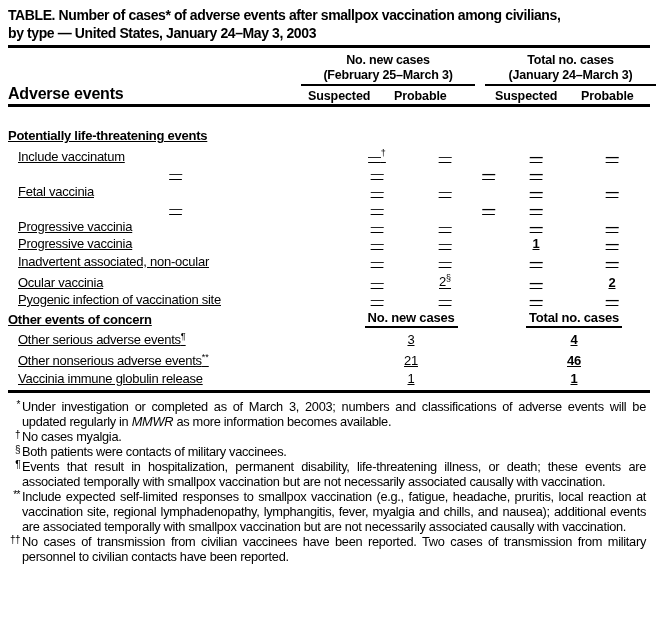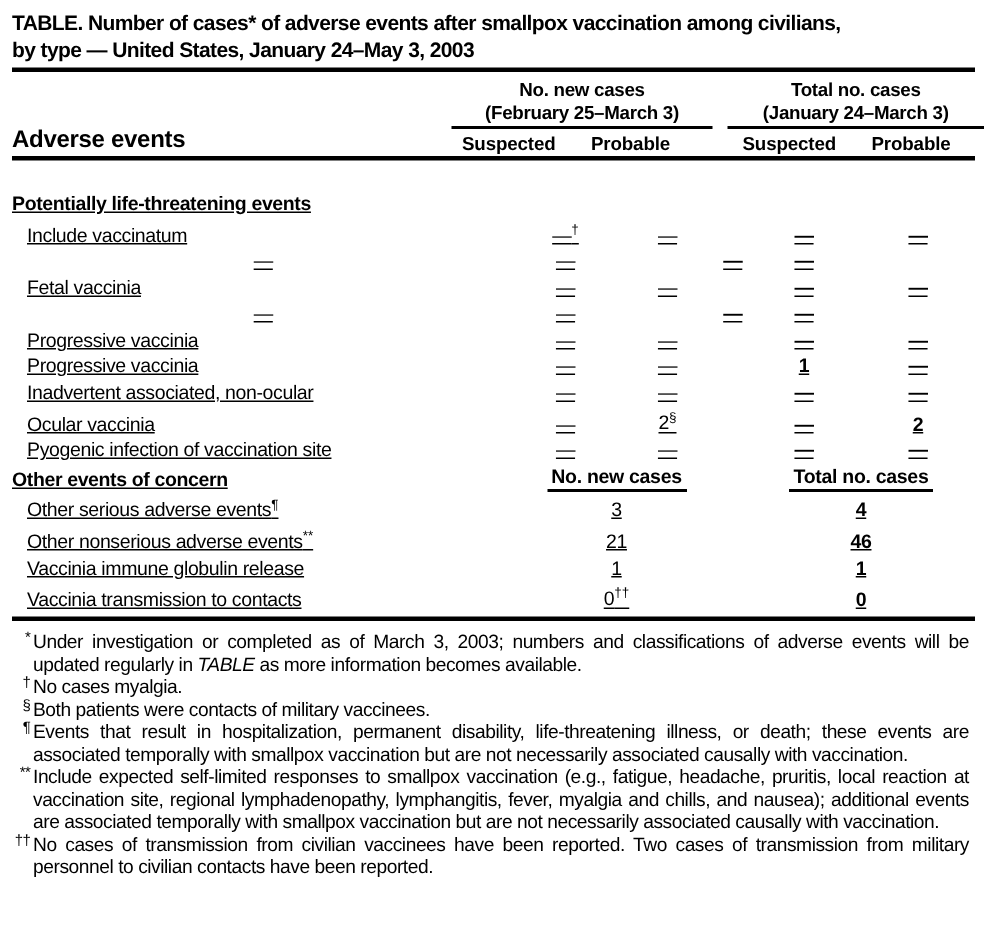--- a/index.html
+++ b/index.html
@@ -200,34 +200,28 @@
       <span class="val total"><span>46</span></span>
     </div>
 
     <div class="row3">
       <div class="rlabel"><span>Vaccinia immune globulin release</span></div>
       <span class="val"><span>1</span></span>
       <span></span>
       <span class="val total"><span>1</span></span>
     </div>
 
-    <div class="row3">
-      <div class="rlabel"><span>Vaccinia transmission to contacts</span></div>
-      <span class="val"><span>0</span><sup>††</sup></span>
-      <span></span>
-      <span class="val total"><span>0</span></span>
-    </div>
 
   </div>
   <div class="rule rule-bottom"></div>
 
   <div class="footnotes">
     <div class="fn">
       <span class="fn-marker">*</span>
-      <span class="fn-text"><span>Under investigation or completed as of March 3, 2003; numbers and classifications of adverse events will be updated regularly in </span><span class="it">TABLE</span><span> as more information becomes available.</span></span>
+      <span class="fn-text"><span>Under investigation or completed as of March 3, 2003; numbers and classifications of adverse events will be updated regularly in </span><span class="it">MMWR</span><span> as more information becomes available.</span></span>
     </div>
     <div class="fn">
       <span class="fn-marker">†</span>
       <span class="fn-text"><span>No cases myalgia.</span></span>
     </div>
     <div class="fn">
       <span class="fn-marker">§</span>
       <span class="fn-text"><span>Both patients were contacts of military vaccinees.</span></span>
     </div>
     <div class="fn">

